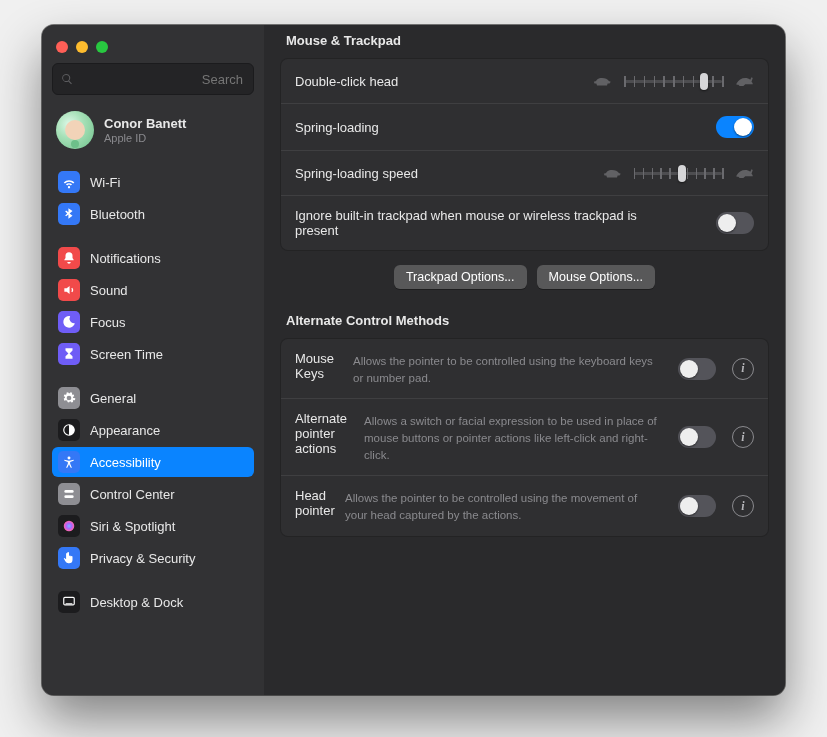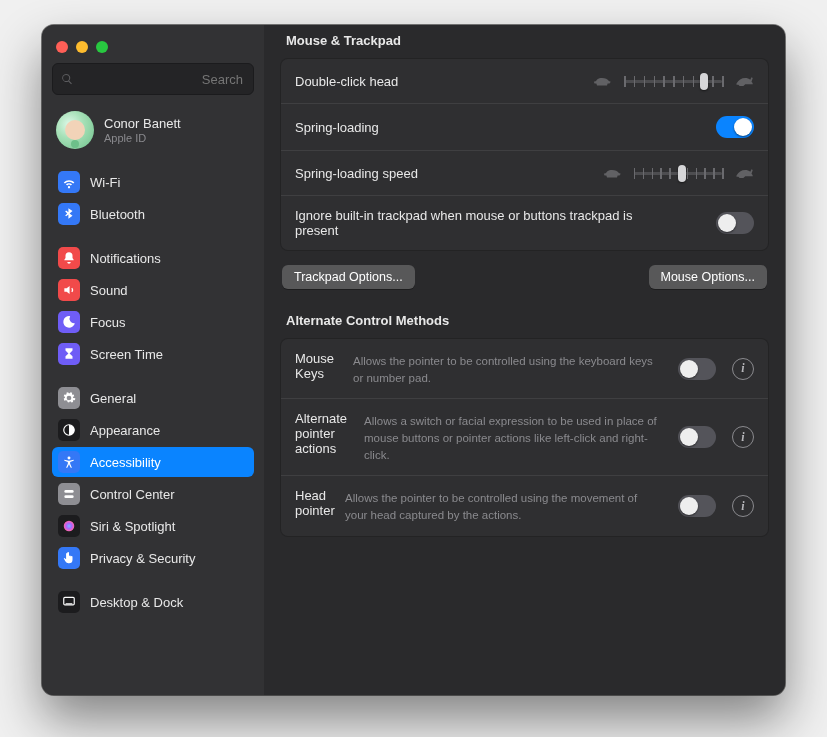--- a/index.html
+++ b/index.html
@@ -77,21 +77,21 @@
   .avatar{
     width:38px;height:38px;border-radius:50%;
     background: radial-gradient(circle at 35% 35%, #dff9e9 0%, #a6e0b7 40%, #6dc08a 100%);
     position:relative;
   }
   .avatar::after{
     content:"";position:absolute;left:9px;top:9px;width:20px;height:20px;
     border-radius:50%;background:#f2d3b8;
     box-shadow: 0 14px 0 -6px #6dc08a;
   }
-  .user-name{font-weight:400;font-size:13px;}
+  .user-name{font-weight:700;font-size:13px;}
   .user-sub{font-size:11px;color:var(--text-sub);margin-top:1px;}
   .side-list{overflow-y:auto;flex:1;padding:4px 6px 10px;}
   .side-item{
     display:flex;align-items:center;gap:10px;
     padding:4px 6px;margin:2px 4px;
     border-radius:6px;
     font-size:13px;
     cursor:default;
   }
   .side-item.selected{background:var(--accent);color:#fff;}
@@ -171,21 +171,21 @@
   .toggle.on{background:var(--accent);}
   .toggle.on .knob{left:18px;background:#fff;}
   .info-btn{
     width:20px;height:20px;border-radius:50%;
     border:1.5px solid #8a8a8e;color:#b6b6ba;
     display:flex;align-items:center;justify-content:center;
     font-style:italic;font-family:Georgia,serif;font-size:12px;font-weight:600;
     flex-shrink:0;
   }
   .buttons-row{
-    display:flex;justify-content:space-between;gap:10px;
+    display:flex;justify-content:center;gap:10px;
     padding:10px 18px 6px;
   }
   .btn{
     background:var(--btn-bg);color:#fff;
     border-radius:6px;padding:5px 12px;font-size:12.5px;
     box-shadow:0 1px 0 rgba(0,0,0,0.3);
     cursor:default;
   }
   ::-webkit-scrollbar{width:0;}
 </style>
@@ -480,21 +480,21 @@
               <div class="tick" style="left: 90%;"></div>
               <div class="tick" style="left: 100%;"></div>
               <div class="thumb" style="left: 55%;"></div>
             </div>
           <svg class="slider-icon" viewBox="0 0 32 20">
               <path fill="#8a8a8e" d="M4 14c3-6 8-9 14-9 3 0 6 1 8 3l2-4 2 1-2 6c1 1 2 2 2 4H18l-3 3H9l-2-2H4z"></path>
             </svg>
         </div>
       </div>
       <div class="row">
-        <div class="label" style="max-width:380px">Ignore built-in trackpad when mouse or buttons trackpad is present</div>
+        <div class="label" style="max-width:380px">Ignore built-in trackpad when mouse or wireless trackpad is present</div>
         <div class="grow"></div>
         <div class="toggle">
             <div class="knob"></div>
           </div>
       </div>
     </div>
     <div class="buttons-row">
       <div class="btn">Trackpad Options...</div>
       <div class="btn">Mouse Options...</div>
     </div>

